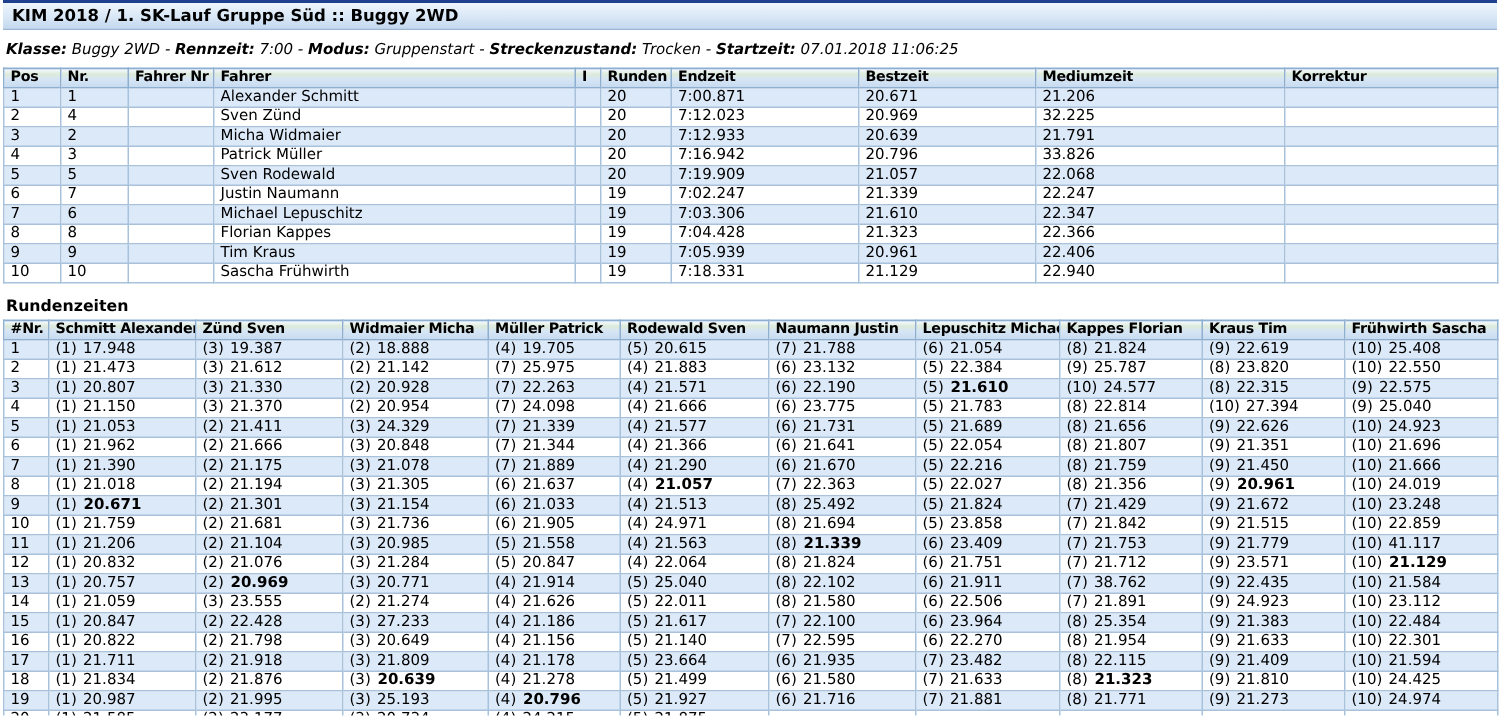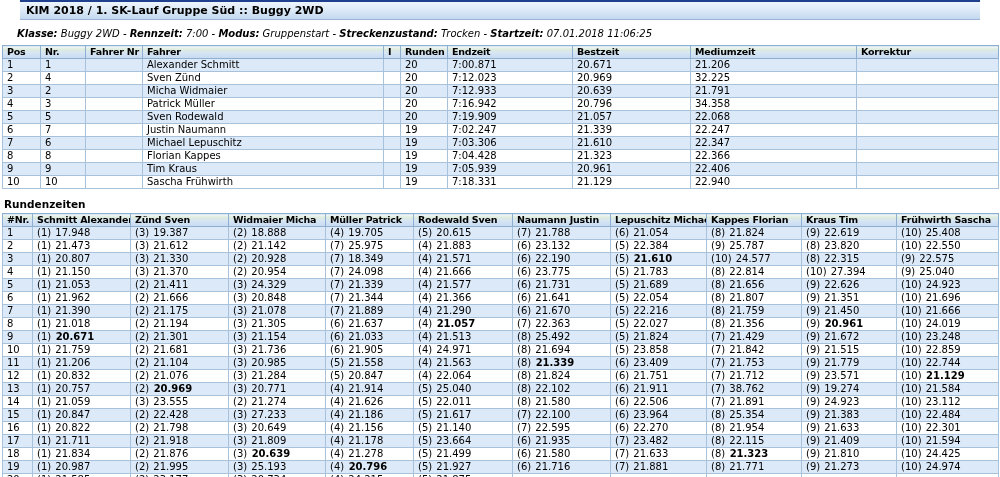--- a/index.html
+++ b/index.html
@@ -1,20 +1,20 @@
 <!DOCTYPE html>
 <html><head>
 <meta charset="utf-8">
 <style>
   html,body{margin:0;padding:0;background:#fff;}
   body{width:1000px;height:477px;overflow:hidden;font-family:"DejaVu Sans","Liberation Sans",sans-serif;color:#000;}
-  .titlebar{margin:0 20px;border-top:2px solid #1f3f8f;border-bottom:1px solid #9ab6d4;
+  .titlebar{margin:0 2px;border-top:2px solid #1f3f8f;border-bottom:1px solid #9ab6d4;
     background:linear-gradient(180deg,#eef5fc 0%,#d9e7f6 55%,#c3d8ef 100%);
     height:17px;line-height:17px;font-size:11px;font-weight:bold;padding-left:6px;}
-  .infoline{margin:8px 2px 5px 17px;font-size:10px;font-style:italic;height:12px;white-space:nowrap;}
+  .infoline{margin:8px 2px 5px 4px;font-size:10px;font-style:italic;height:12px;white-space:nowrap;}
   .infoline .lbl{font-weight:bold;}
   table{border-collapse:collapse;table-layout:fixed;width:996px;margin:0 2px;font-size:10px;padding-left:44px;}
   th,td{border:1px solid #a8c2dc;padding:0 4px;height:12px;line-height:12px;
     text-align:left;white-space:nowrap;overflow:hidden;font-weight:normal;}
   th{background:linear-gradient(180deg,#f4f9fe 0%,#dcead9,#d7e6f5 50%,#c6daf0 100%);
     border-color:#8eafd0;font-weight:bold;font-size:9.5px;letter-spacing:-0.2px;}
   tbody tr:nth-child(odd) td{background:#dce9f8;}
   tbody tr:nth-child(even) td{background:#ffffff;}
   .laps-title{margin:9px 2px 3px 4px;font-size:10.5px;font-weight:bold;height:12px;}
   .best{font-weight:bold;}
@@ -93,21 +93,21 @@
       </tr>
       <tr>
         <td>4</td>
         <td>3</td>
         <td></td>
         <td>Patrick Müller</td>
         <td></td>
         <td>20</td>
         <td>7:16.942</td>
         <td>20.796</td>
-        <td>34.358</td>
+        <td>33.826</td>
         <td></td>
       </tr>
       <tr>
         <td>5</td>
         <td>5</td>
         <td></td>
         <td>Sven Rodewald</td>
         <td></td>
         <td>20</td>
         <td>7:19.909</td>
@@ -234,21 +234,21 @@
         <td><span class="rank">(5)</span><span> 22.384</span></td>
         <td><span class="rank">(9)</span><span> 25.787</span></td>
         <td><span class="rank">(8)</span><span> 23.820</span></td>
         <td><span class="rank">(10)</span><span> 22.550</span></td>
       </tr>
       <tr>
         <td>3</td>
         <td><span class="rank">(1)</span><span> 20.807</span></td>
         <td><span class="rank">(3)</span><span> 21.330</span></td>
         <td><span class="rank">(2)</span><span> 20.928</span></td>
-        <td><span class="rank">(7)</span><span> 18.349</span></td>
+        <td><span class="rank">(7)</span><span> 22.263</span></td>
         <td><span class="rank">(4)</span><span> 21.571</span></td>
         <td><span class="rank">(6)</span><span> 22.190</span></td>
         <td><span class="rank">(5)</span><span class="best"> 21.610</span></td>
         <td><span class="rank">(10)</span><span> 24.577</span></td>
         <td><span class="rank">(8)</span><span> 22.315</span></td>
         <td><span class="rank">(9)</span><span> 22.575</span></td>
       </tr>
       <tr>
         <td>4</td>
         <td><span class="rank">(1)</span><span> 21.150</span></td>
@@ -344,21 +344,21 @@
         <td>11</td>
         <td><span class="rank">(1)</span><span> 21.206</span></td>
         <td><span class="rank">(2)</span><span> 21.104</span></td>
         <td><span class="rank">(3)</span><span> 20.985</span></td>
         <td><span class="rank">(5)</span><span> 21.558</span></td>
         <td><span class="rank">(4)</span><span> 21.563</span></td>
         <td><span class="rank">(8)</span><span class="best"> 21.339</span></td>
         <td><span class="rank">(6)</span><span> 23.409</span></td>
         <td><span class="rank">(7)</span><span> 21.753</span></td>
         <td><span class="rank">(9)</span><span> 21.779</span></td>
-        <td><span class="rank">(10)</span><span> 22.744</span></td>
+        <td><span class="rank">(10)</span><span> 41.117</span></td>
       </tr>
       <tr>
         <td>12</td>
         <td><span class="rank">(1)</span><span> 20.832</span></td>
         <td><span class="rank">(2)</span><span> 21.076</span></td>
         <td><span class="rank">(3)</span><span> 21.284</span></td>
         <td><span class="rank">(5)</span><span> 20.847</span></td>
         <td><span class="rank">(4)</span><span> 22.064</span></td>
         <td><span class="rank">(8)</span><span> 21.824</span></td>
         <td><span class="rank">(6)</span><span> 21.751</span></td>
@@ -369,21 +369,21 @@
       <tr>
         <td>13</td>
         <td><span class="rank">(1)</span><span> 20.757</span></td>
         <td><span class="rank">(2)</span><span class="best"> 20.969</span></td>
         <td><span class="rank">(3)</span><span> 20.771</span></td>
         <td><span class="rank">(4)</span><span> 21.914</span></td>
         <td><span class="rank">(5)</span><span> 25.040</span></td>
         <td><span class="rank">(8)</span><span> 22.102</span></td>
         <td><span class="rank">(6)</span><span> 21.911</span></td>
         <td><span class="rank">(7)</span><span> 38.762</span></td>
-        <td><span class="rank">(9)</span><span> 19.274</span></td>
+        <td><span class="rank">(9)</span><span> 22.435</span></td>
         <td><span class="rank">(10)</span><span> 21.584</span></td>
       </tr>
       <tr>
         <td>14</td>
         <td><span class="rank">(1)</span><span> 21.059</span></td>
         <td><span class="rank">(3)</span><span> 23.555</span></td>
         <td><span class="rank">(2)</span><span> 21.274</span></td>
         <td><span class="rank">(4)</span><span> 21.626</span></td>
         <td><span class="rank">(5)</span><span> 22.011</span></td>
         <td><span class="rank">(8)</span><span> 21.580</span></td>

